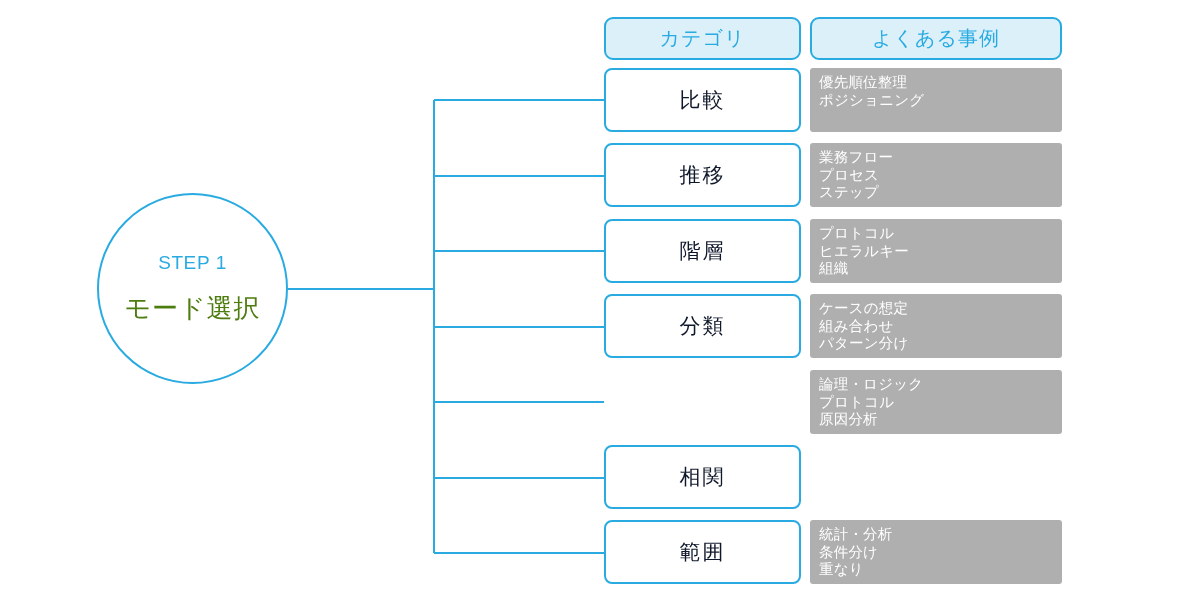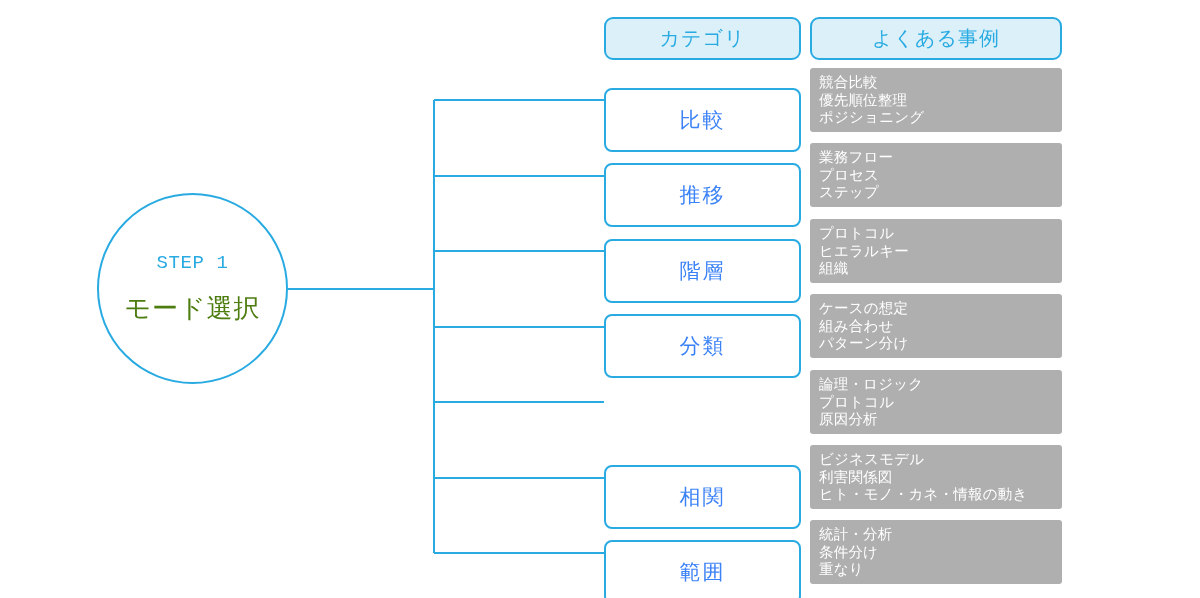--- a/index.html
+++ b/index.html
@@ -41,21 +41,20 @@
     flex-direction: column;
     align-items: center;
     justify-content: center;
     gap: 17px;
   }
   .step-circle .step-label {
     color: #29ABE2;
     font-size: 19px;
     letter-spacing: 0.6px;
     white-space: nowrap;
-    font-family: Liberation Mono, monospace;
   }
   .step-circle .step-sub {
     color: #4d7c0f;
     font-size: 26px;
     letter-spacing: 1px;
     white-space: nowrap;
   }
 
   
   .header-box {
@@ -88,24 +87,23 @@
     left: 604px;
     width: 197px;
     height: 64px;
     box-sizing: border-box;
     border: 2px solid #29ABE2;
     border-radius: 8px;
     background: #ffffff;
     display: flex;
     align-items: center;
     justify-content: center;
-    color: #3b82f6;
+    color: #0f172a;
     font-size: 21px;
     letter-spacing: 2px;
-    margin-top: 20px;
   }
   .ex-box {
     position: absolute;
     left: 810px;
     width: 252px;
     height: 64px;
     box-sizing: border-box;
     background: #AFAFAF;
     border-radius: 3px;
     padding: 6px 0 0 9px;
@@ -146,21 +144,20 @@
   <div class="step-sub">モード選択</div>
 </div>
 
 <div class="header-box" id="header-category">カテゴリ</div>
 <div class="header-box" id="header-examples">よくある事例</div>
 
 <div id="rows-root">
     <div class="row" style="top: 68px;">
       <div class="cat-box">比較</div>
       <div class="ex-box">
-        <div class="ex-line">競合比較</div>
         <div class="ex-line">優先順位整理</div>
         <div class="ex-line">ポジショニング</div>
       </div>
     </div>
     <div class="row" style="top: 143px;">
       <div class="cat-box">推移</div>
       <div class="ex-box">
         <div class="ex-line">業務フロー</div>
         <div class="ex-line">プロセス</div>
         <div class="ex-line">ステップ</div>
@@ -184,25 +181,20 @@
     </div>
     <div class="row" style="top: 370px;">
       <div class="ex-box">
         <div class="ex-line">論理・ロジック</div>
         <div class="ex-line">プロトコル</div>
         <div class="ex-line">原因分析</div>
       </div>
     </div>
     <div class="row" style="top: 445px;">
       <div class="cat-box">相関</div>
-      <div class="ex-box">
-        <div class="ex-line">ビジネスモデル</div>
-        <div class="ex-line">利害関係図</div>
-        <div class="ex-line">ヒト・モノ・カネ・情報の動き</div>
-      </div>
     </div>
     <div class="row" style="top: 520px;">
       <div class="cat-box">範囲</div>
       <div class="ex-box">
         <div class="ex-line">統計・分析</div>
         <div class="ex-line">条件分け</div>
         <div class="ex-line">重なり</div>
       </div>
     </div>
   </div>

